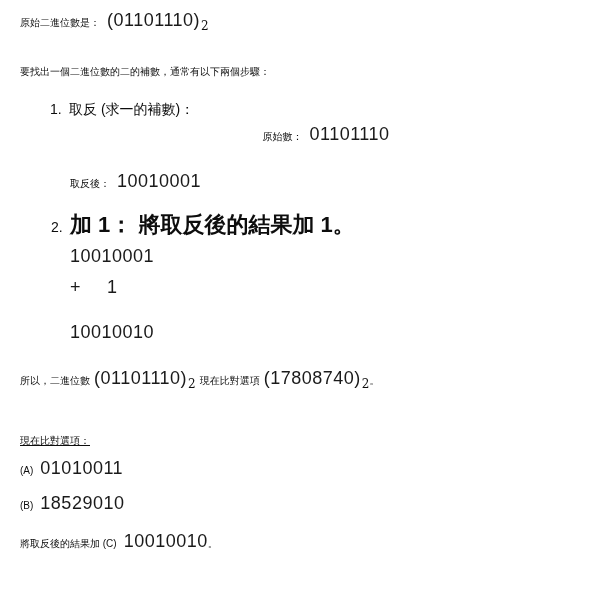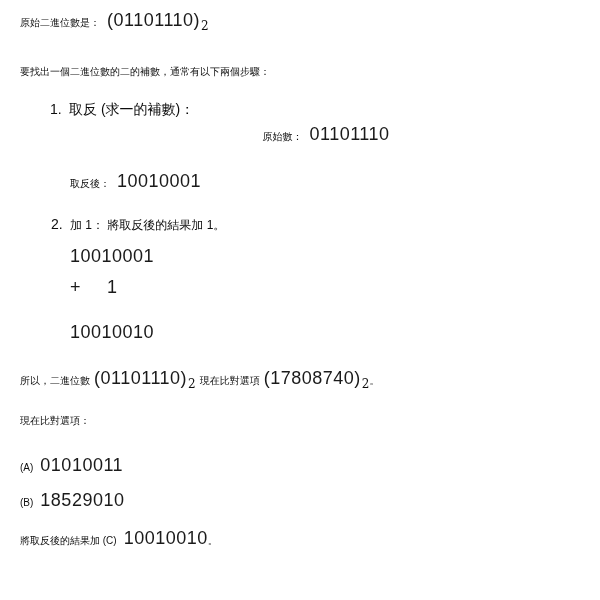--- a/index.html
+++ b/index.html
@@ -39,32 +39,32 @@
   .gap-s { margin-left: 4px; }
 
   
   .p1        { line-height: 28px; white-space: nowrap; }
   .p2        { margin-top: 22px; line-height: 19px; }
   .li-row    { display: flex; align-items: baseline; margin: 20px 0 0 30px; white-space: nowrap; }
   .li-row2   { display: flex; align-items: baseline; margin: 14px 0 0 31px; white-space: nowrap; }
   .marker    { font-size: 14px; width: 19px; flex: 0 0 19px; }
   .step1-bold{ font-size: 14px; font-weight: 400; }
   .step1-rest{ font-size: 14px; margin-left: 8px; }
-  .heading2  { font-size: 12px; font-weight: 400; line-height: 24px; }
+  .heading2  { font-size: 22px; font-weight: 700; line-height: 24px; }
   .indent    { margin-left: 50px; }
   .kv-line   { line-height: 30px; white-space: nowrap; text-align: center; }
   .kv-line2  { margin-top: 14px; line-height: 30px; white-space: nowrap; }
   .m-line1   { margin-top: 4px; line-height: 30px; }
   .m-line2   { margin-top: 0;   line-height: 30px; }
   .m-line3   { margin-top: 14px; line-height: 30px; }
   .plus-operand { margin-left: 26px; }
   .p-conclusion { margin-top: 15px; line-height: 30px; white-space: nowrap; }
-  .p-options-intro { margin-top: 12px; line-height: 19px; }
+  .p-options-intro { margin-top: 32px; line-height: 19px; text-decoration: underline; }
   .opt-line  { margin-top: 0; line-height: 33px; white-space: nowrap; }
-  .opt-first { margin-top: 19px; }
+  .opt-first { margin-top: 2px; }
   .opt-val   { margin-left: 7px; }
   .p-final   { margin-top: 3px; line-height: 32px; white-space: nowrap; }
 </style>
 </head>
 <body>
 
 <div class="doc">
 
   <div class="block p1">
     <span class="sans">原始二進位數是：</span><span class="math gap-l">(01101110)</span><span class="msub">2</span>

